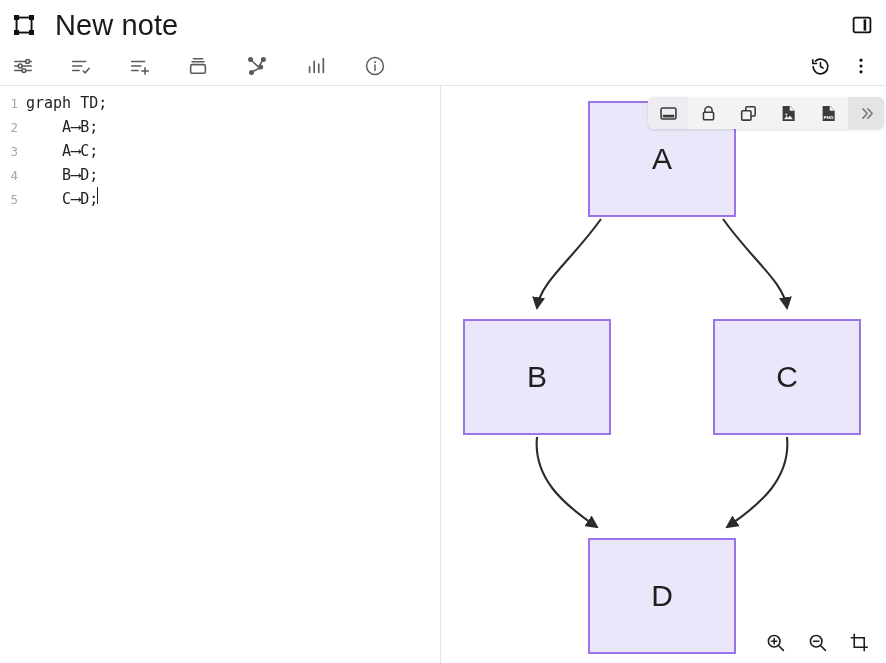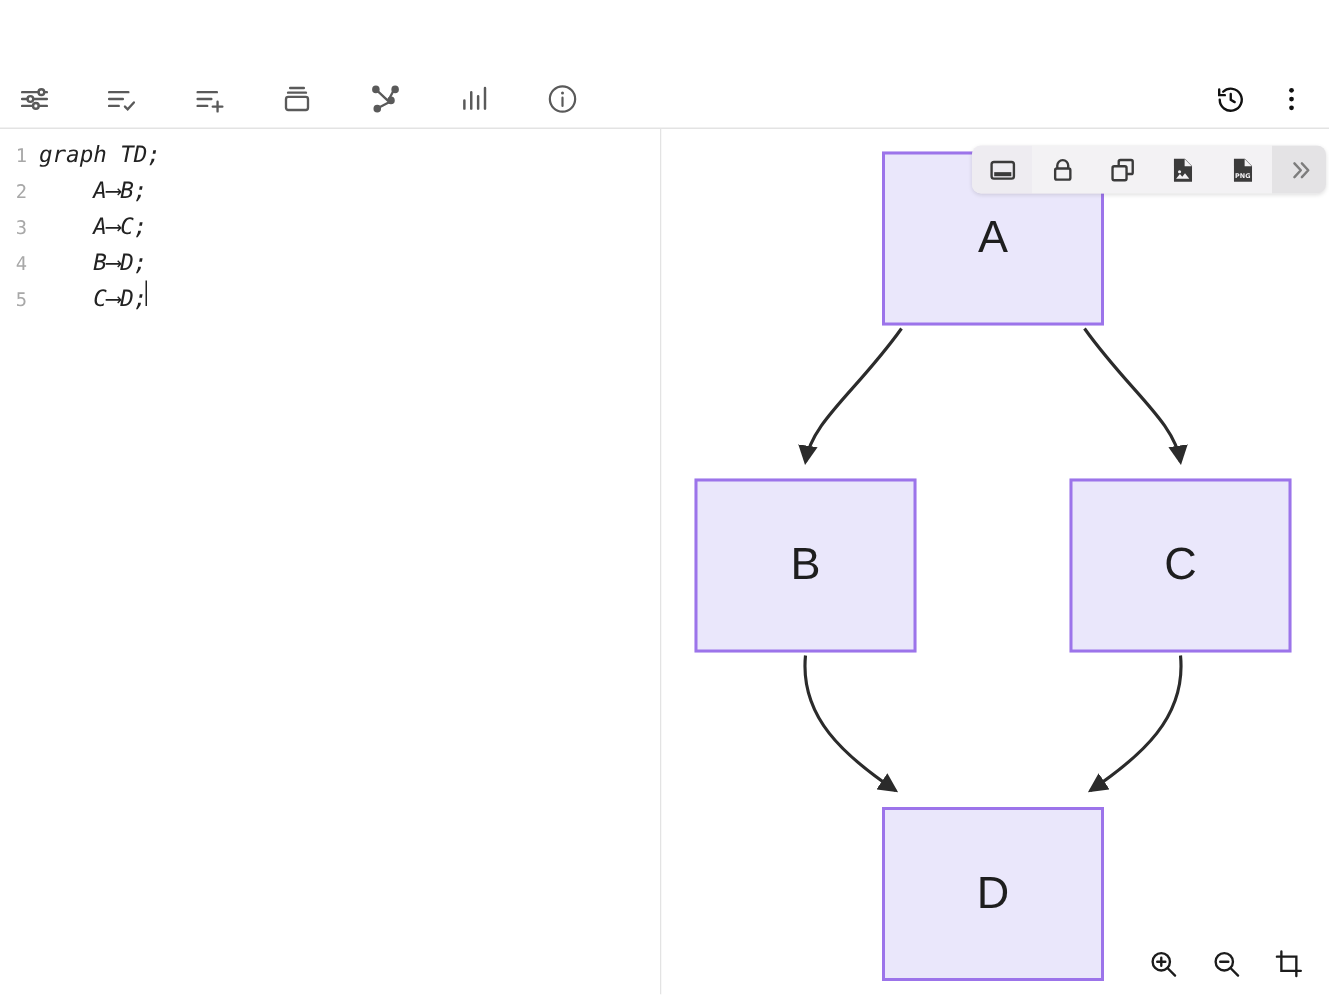--- a/index.html
+++ b/index.html
@@ -97,21 +97,20 @@
     padding-right: 8px;
     color: #a8a8a8;
     font-size: 12.5px;
     flex: none;
     user-select: none;
   }
   .ltext {
     color: #222222;
     white-space: pre;
     position: relative;
-    font-style: italic;
   }
   .caret {
     display: inline-block;
     width: 1px; height: 17px;
     background: #222;
     vertical-align: -3px;
     margin-left: -1px;
   }
 
   
@@ -174,20 +173,43 @@
     cursor: pointer;
     color: #1c1c1c;
   }
   svg { display: block; }
 </style>
 </head>
 <body>
 
 <div id="app">
 
+  <div class="header">
+    <div class="doc-icon">
+      <svg width="24" height="24" viewBox="0 0 24 24" fill="none">
+        <rect x="2" y="2" width="5" height="5" fill="#111"></rect>
+        <rect x="17" y="2" width="5" height="5" fill="#111"></rect>
+        <rect x="2" y="17" width="5" height="5" fill="#111"></rect>
+        <rect x="17" y="17" width="5" height="5" fill="#111"></rect>
+        <rect x="6" y="3.6" width="12" height="1.9" fill="#111"></rect>
+        <rect x="6" y="18.6" width="12" height="1.9" fill="#111"></rect>
+        <rect x="3.6" y="6" width="1.9" height="12" fill="#111"></rect>
+        <rect x="18.6" y="6" width="1.9" height="12" fill="#111"></rect>
+      </svg>
+    </div>
+
+    <div class="note-title">New note</div>
+
+    <div class="panel-toggle">
+      <svg width="20" height="20" viewBox="0 0 20 20" fill="none">
+        <rect x="1.6" y="2.6" width="16.8" height="14.8" rx="1.6" stroke="#111" stroke-width="1.8"></rect>
+        <rect x="11.6" y="4.4" width="2.6" height="11.2" fill="#111"></rect>
+      </svg>
+    </div>
+  </div>
 
   <div class="toolbar">
 
     <div class="tb-btn" style="left:8px">
       <svg width="22" height="22" viewBox="0 0 24 24" fill="none" stroke="currentColor" stroke-width="1.7" stroke-linecap="round">
         <path d="M3 7h12M19 7h2"></path>
           <circle cx="17" cy="7" r="2.1"></circle>
         <path d="M3 12h4M11 12h10"></path>
           <circle cx="9" cy="12" r="2.1"></circle>
         <path d="M3 17h8M15 17h6"></path>

